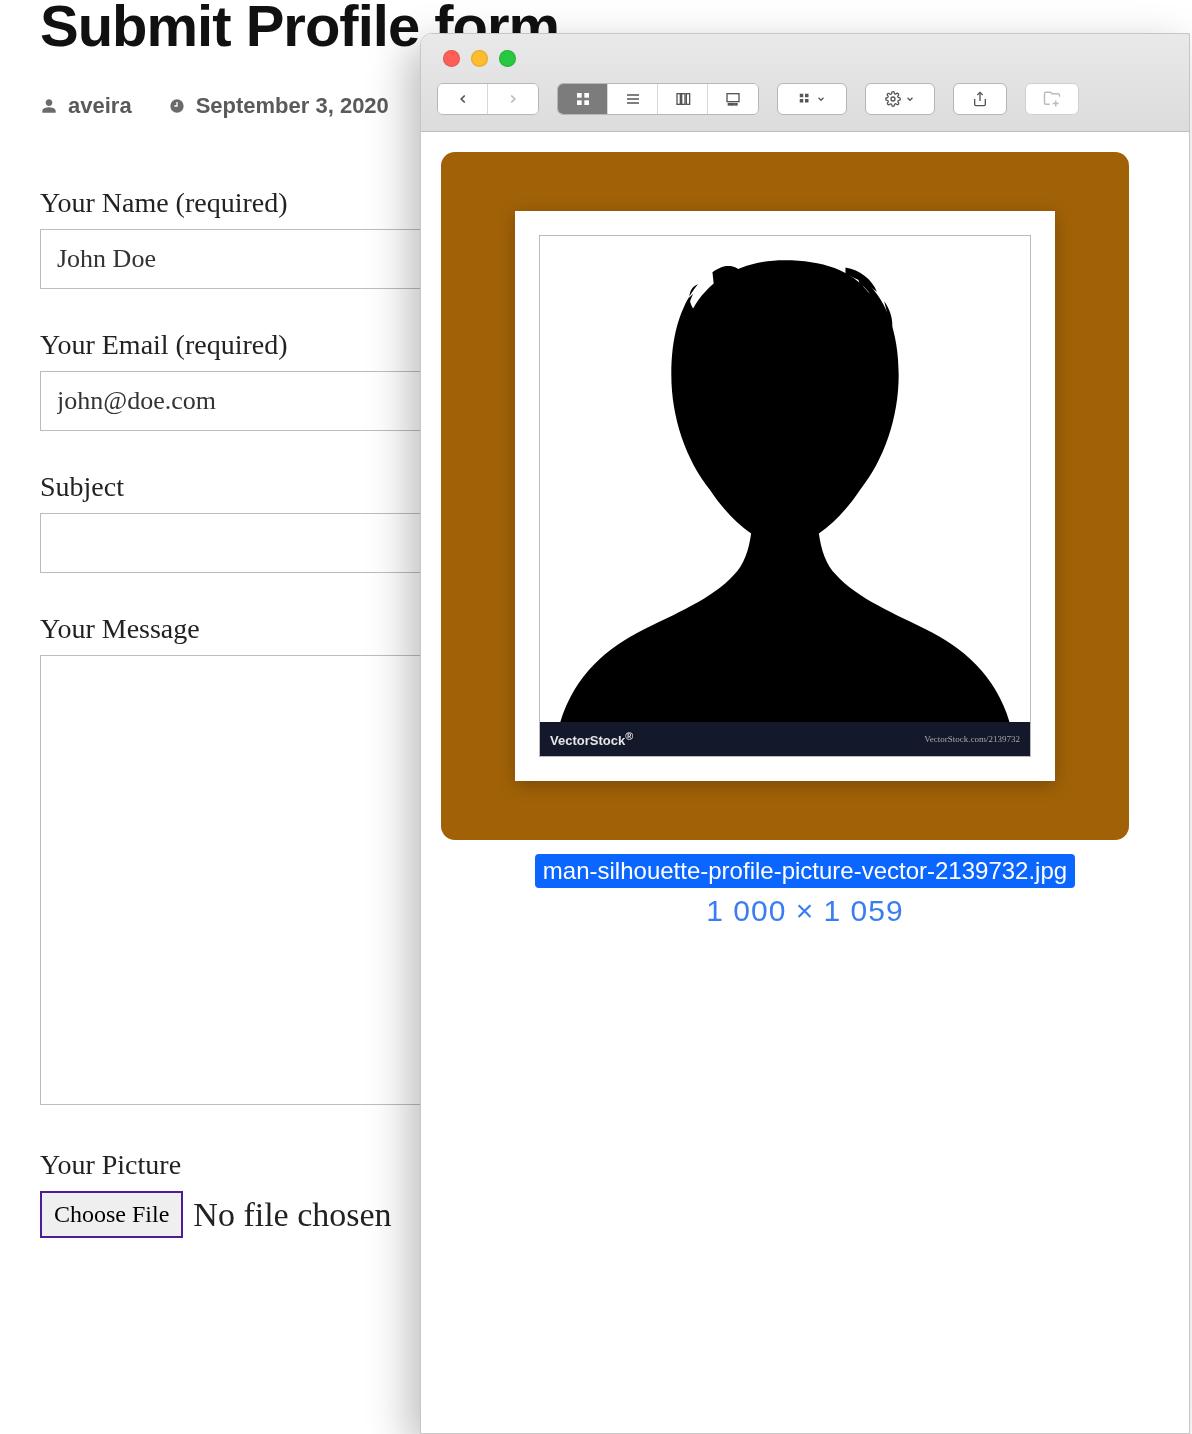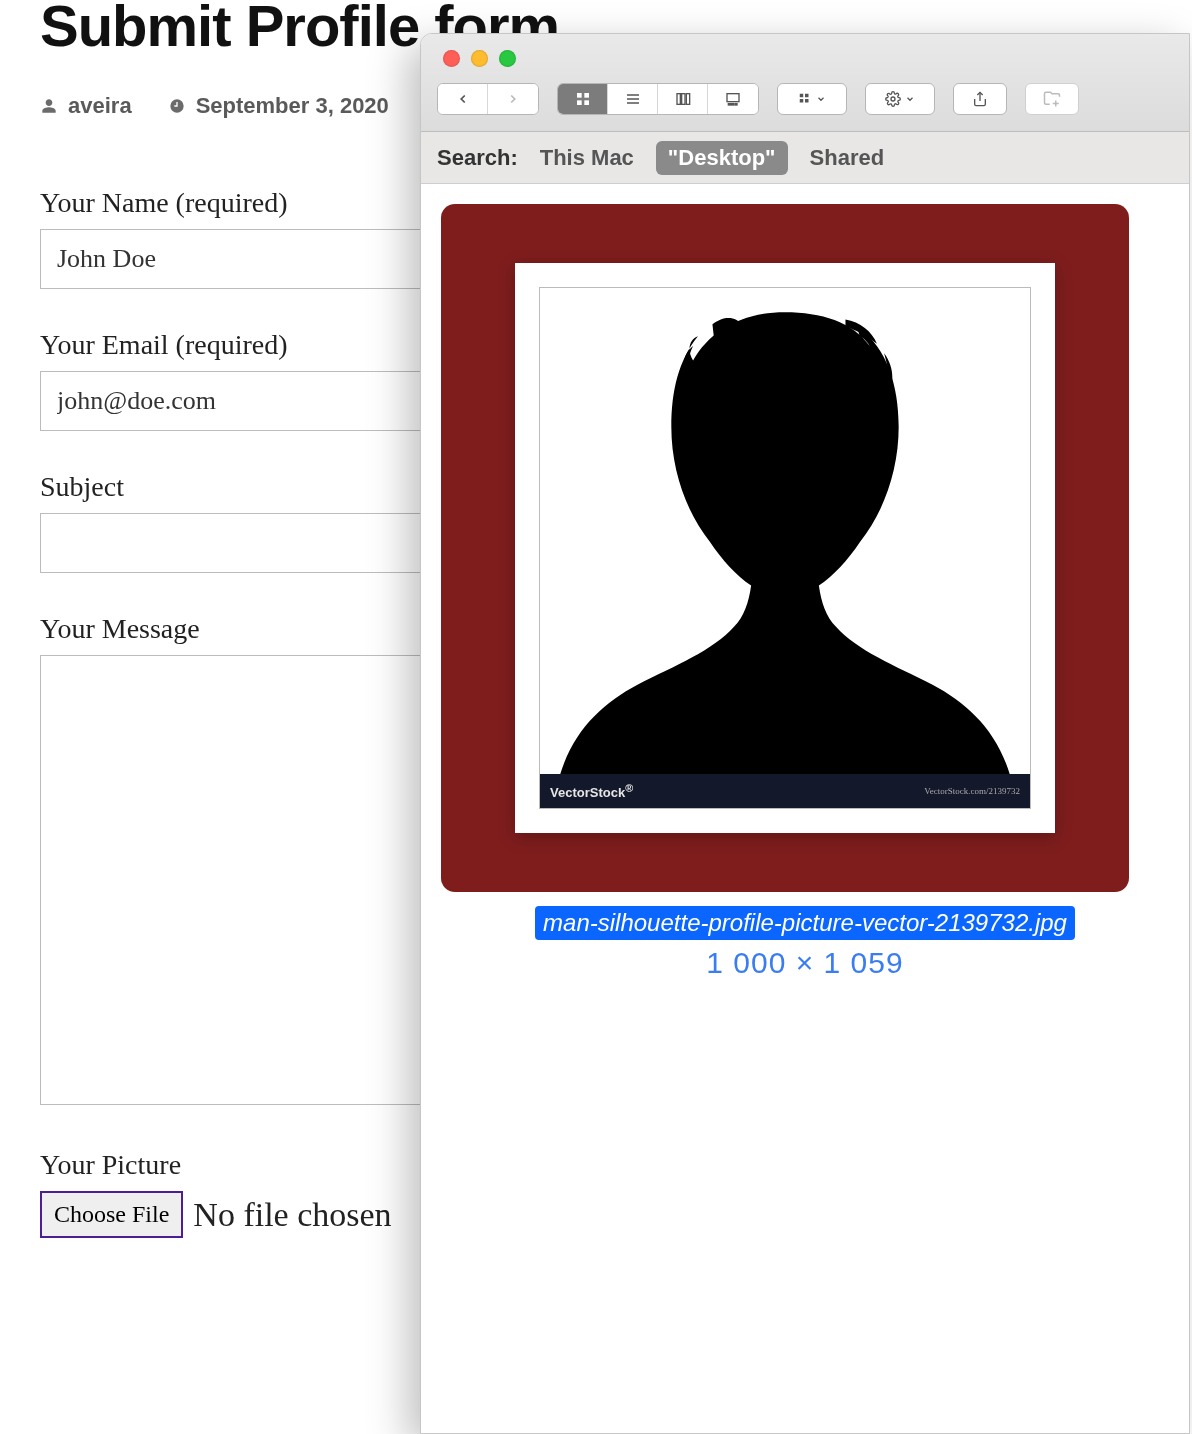--- a/index.html
+++ b/index.html
@@ -207,21 +207,21 @@
       padding: 4px 12px;
       border-radius: 6px;
     }
     .finder-content {
       padding: 20px;
       background: #fff;
     }
     .file-preview-wrap {
       width: 688px;
       height: 688px;
-      background: #7f1d1d;
+      background: #a16207;
       border-radius: 14px;
       display: flex;
       align-items: center;
       justify-content: center;
       margin-bottom: 14px;
     }
     .file-preview {
       width: 540px;
       height: 570px;
       background: #fff;
@@ -264,21 +264,20 @@
       text-align: center;
     }
     .filename {
       display: inline-block;
       background: #0a66ff;
       color: #fff;
       font-size: 24px;
       padding: 3px 8px;
       border-radius: 4px;
       font-weight: 500;
-      font-style: italic;
     }
     .dimensions {
       text-align: center;
       color: #3a7cf2;
       font-size: 30px;
       margin-top: 6px;
       letter-spacing: 1px;
     }
   </style>
 </head>
@@ -416,26 +415,20 @@
       <div class="tb-single" style="border-color:#d0d0d0;">
         <svg width="18" height="18" viewBox="0 0 24 24" fill="none" stroke="#bbb" stroke-width="2">
             <path d="M22 9V7a2 2 0 0 0-2-2h-8l-2-2H4a2 2 0 0 0-2 2v12a2 2 0 0 0 2 2h5"></path>
             <line x1="17" y1="14" x2="17" y2="22"></line>
             <line x1="13" y1="18" x2="21" y2="18"></line>
           </svg>
       </div>
     </div>
   </div>
 
-  <div class="finder-searchbar">
-    <span class="search-label">Search:</span>
-    <span class="search-scope">This Mac</span>
-    <span class="search-scope active">"Desktop"</span>
-    <span class="search-scope">Shared</span>
-  </div>
 
   <div class="finder-content">
     <div class="file-preview-wrap">
       <div class="file-preview">
         <div class="inner-frame">
           <svg class="silhouette-svg" viewBox="0 0 400 430">
             <rect width="400" height="430" fill="#ffffff"></rect>
             <path fill="#000000" d="
               M200 20
               C 165 20 138 35 124 60

